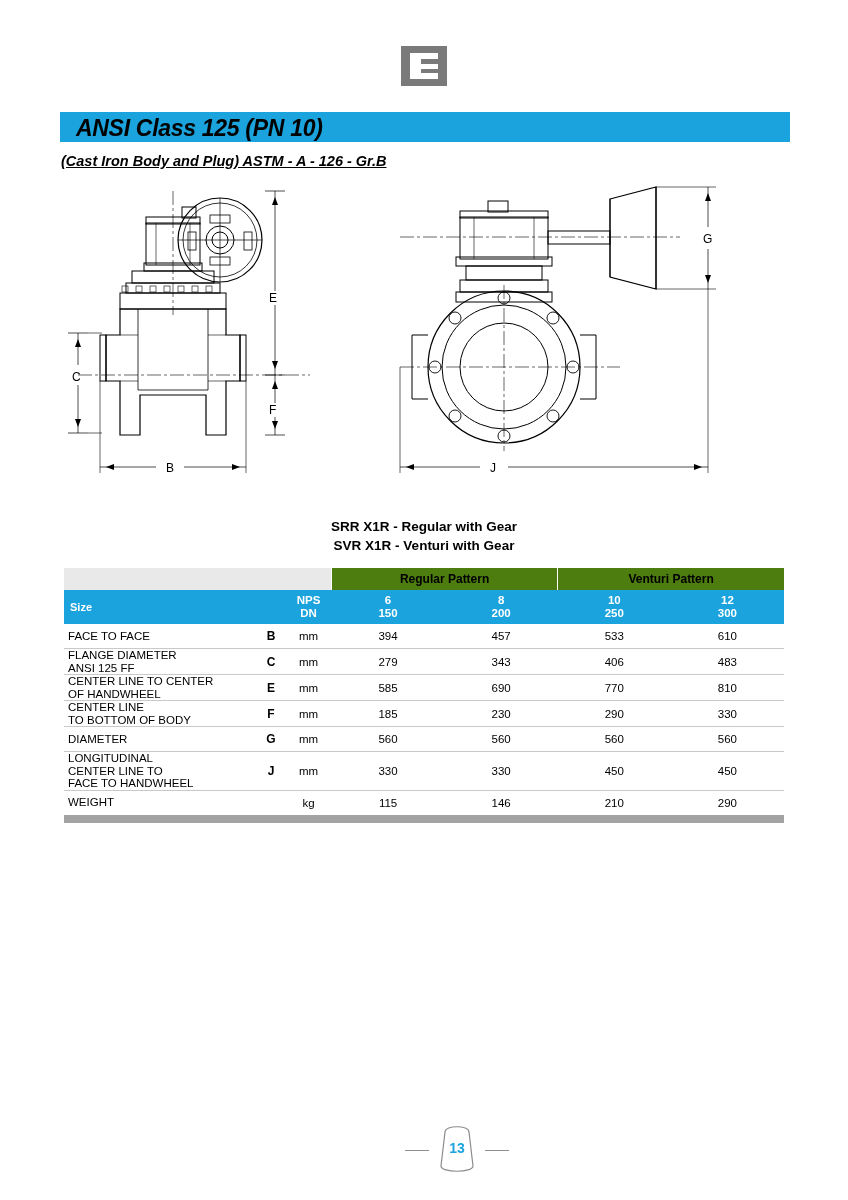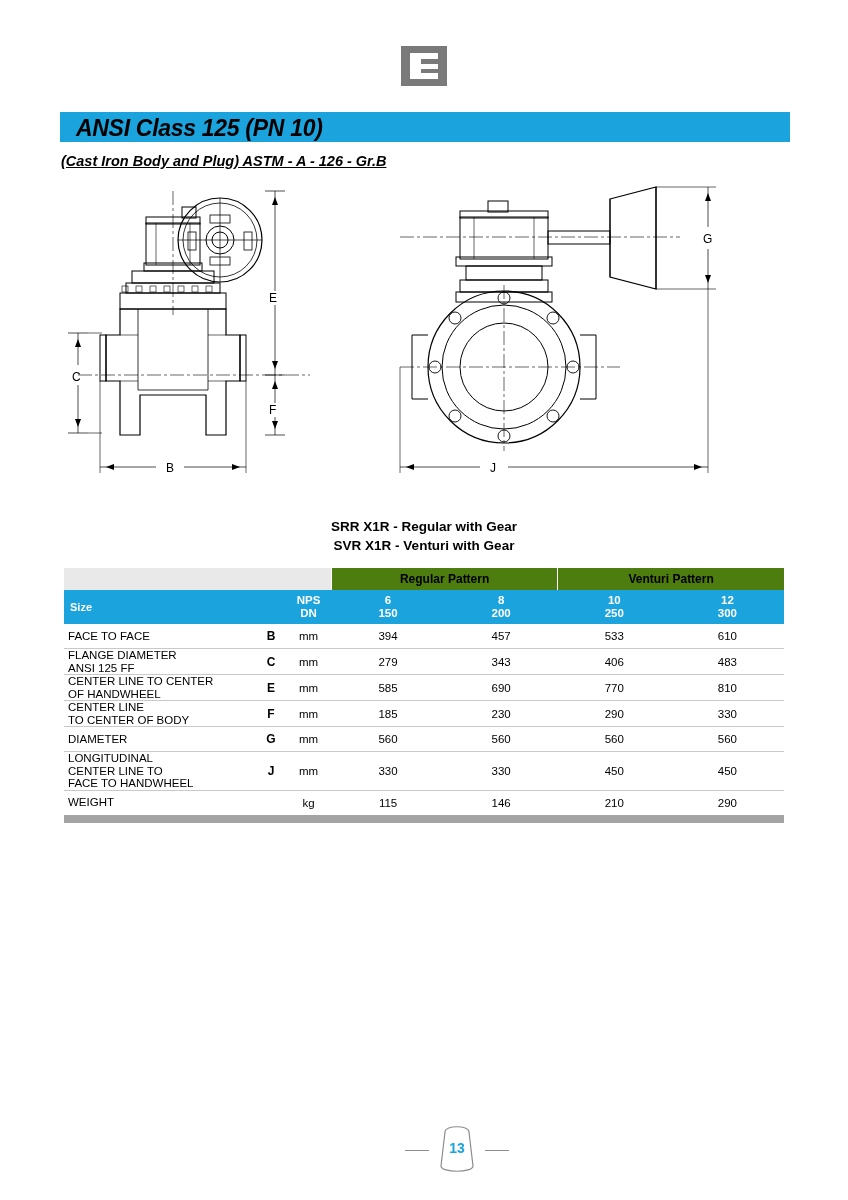--- a/index.html
+++ b/index.html
@@ -445,21 +445,21 @@
       <td class="unit">mm</td>
       <td class="val">585</td>
       <td class="val">690</td>
       <td class="val">770</td>
       <td class="val">810</td>
     </tr>
 
     <tr class="row">
       <td class="desc">
         <div>CENTER LINE</div>
-        <div>TO CENTER OF BODY</div>
+        <div>TO BOTTOM OF BODY</div>
       </td>
       <td class="letter">F</td>
       <td class="unit">mm</td>
       <td class="val">185</td>
       <td class="val">230</td>
       <td class="val">290</td>
       <td class="val">330</td>
     </tr>
 
     <tr class="row">

